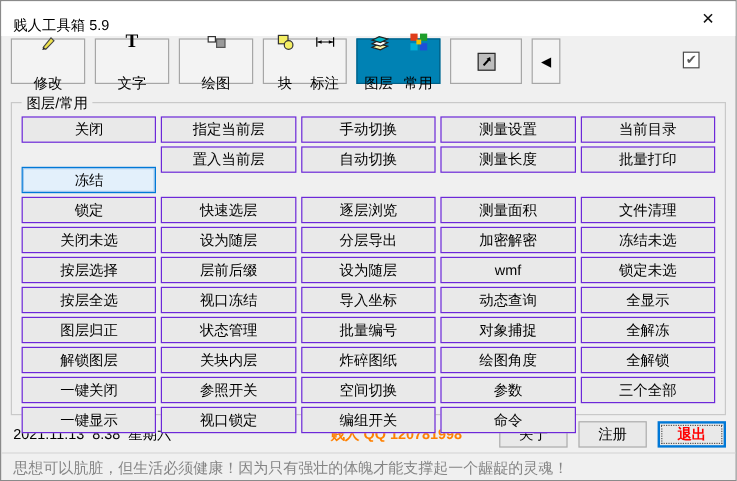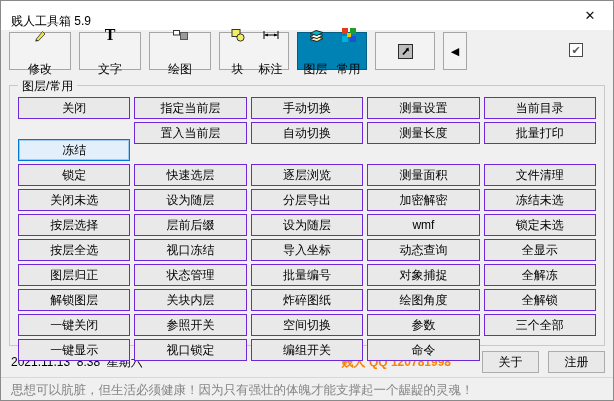--- a/index.html
+++ b/index.html
@@ -209,17 +209,18 @@
         <button class="cell">编组开关</button>
         <button class="cell">命令</button>
       </div>
   </div>
 
   <div class="statusrow">
     <span class="status-date">2021.11.13  8:38  星期六</span>
     <span class="status-contact">贱人 QQ 120781998</span>
     <button class="s-btn">关于</button>
     <button class="s-btn">注册</button>
+    <button class="s-btn exit">退出</button>
   </div>
 
   <div class="footer">思想可以肮脏，但生活必须健康！因为只有强壮的体魄才能支撑起一个龌龊的灵魂！</div>
 
 </div>
 
 </body></html>

